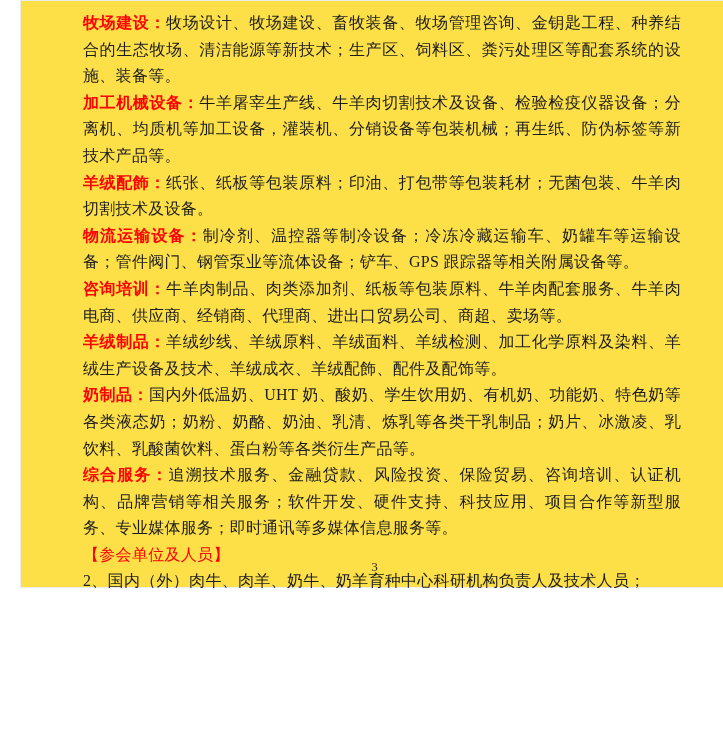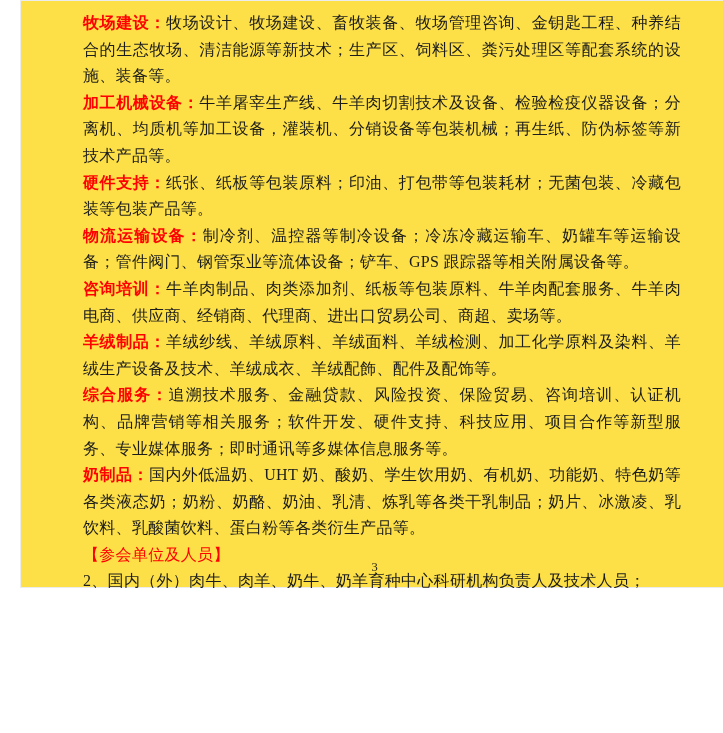--- a/index.html
+++ b/index.html
@@ -55,31 +55,31 @@
 </head>
 <body>
 
 <div class="page">
   <div class="content">
 
     <p class="para"><span class="sec-label">牧场建设：</span><span>牧场设计、牧场建设、畜牧装备、牧场管理咨询、金钥匙工程、种养结合的生态牧场、清洁能源等新技术；生产区、饲料区、粪污处理区等配套系统的设施、装备等。</span></p>
 
     <p class="para"><span class="sec-label">加工机械设备：</span><span>牛羊屠宰生产线、牛羊肉切割技术及设备、检验检疫仪器设备；分离机、均质机等加工设备，灌装机、分销设备等包装机械；再生纸、防伪标签等新技术产品等。</span></p>
 
-    <p class="para"><span class="sec-label">硬件支持：</span><span>纸张、纸板等包装原料；印油、打包带等包装耗材；无菌包装、冷藏包装等包装产品等。</span></p>
+    <p class="para"><span class="sec-label">羊绒配飾：</span><span>纸张、纸板等包装原料；印油、打包带等包装耗材；无菌包装、牛羊肉切割技术及设备。</span></p>
 
     <p class="para"><span class="sec-label">物流运输设备：</span><span>制冷剂、温控器等制冷设备；冷冻冷藏运输车、奶罐车等运输设备；管件阀门、钢管泵业等流体设备；铲车、GPS 跟踪器等相关附属设备等。</span></p>
 
     <p class="para"><span class="sec-label">咨询培训：</span><span>牛羊肉制品、肉类添加剂、纸板等包装原料、牛羊肉配套服务、牛羊肉电商、供应商、经销商、代理商、进出口贸易公司、商超、卖场等。</span></p>
 
     <p class="para"><span class="sec-label">羊绒制品：</span><span>羊绒纱线、羊绒原料、羊绒面料、羊绒检测、加工化学原料及染料、羊绒生产设备及技术、羊绒成衣、羊绒配飾、配件及配饰等。</span></p>
 
+    <p class="para"><span class="sec-label">奶制品：</span><span>国内外低温奶、UHT 奶、酸奶、学生饮用奶、有机奶、功能奶、特色奶等各类液态奶；奶粉、奶酪、奶油、乳清、炼乳等各类干乳制品；奶片、冰激凌、乳饮料、乳酸菌饮料、蛋白粉等各类衍生产品等。</span></p>
+
     <p class="para"><span class="sec-label">综合服务：</span><span>追溯技术服务、金融贷款、风险投资、保险贸易、咨询培训、认证机构、品牌营销等相关服务；软件开发、硬件支持、科技应用、项目合作等新型服务、专业媒体服务；即时通讯等多媒体信息服务等。</span></p>
-
-    <p class="para"><span class="sec-label">奶制品：</span><span>国内外低温奶、UHT 奶、酸奶、学生饮用奶、有机奶、功能奶、特色奶等各类液态奶；奶粉、奶酪、奶油、乳清、炼乳等各类干乳制品；奶片、冰激凌、乳饮料、乳酸菌饮料、蛋白粉等各类衍生产品等。</span></p>
 
     <p class="para attendees-heading">【参会单位及人员】</p>
 
     <p class="para">2、国内（外）肉牛、肉羊、奶牛、奶羊育种中心科研机构负责人及技术人员；</p>
     <p class="para">4、牛羊肉、奶制品、羊绒制品加工企业高层及技术人员；</p>
     <p class="para">5、牛羊肉、奶制品、羊绒制品全国各地经销商及进出口贸易商；</p>
     <p class="para">6、牛羊肉、奶制品、羊绒加工机械与包装设备、包装材料生产厂商及经销商和进出口贸易商；</p>
 
   </div>
 

